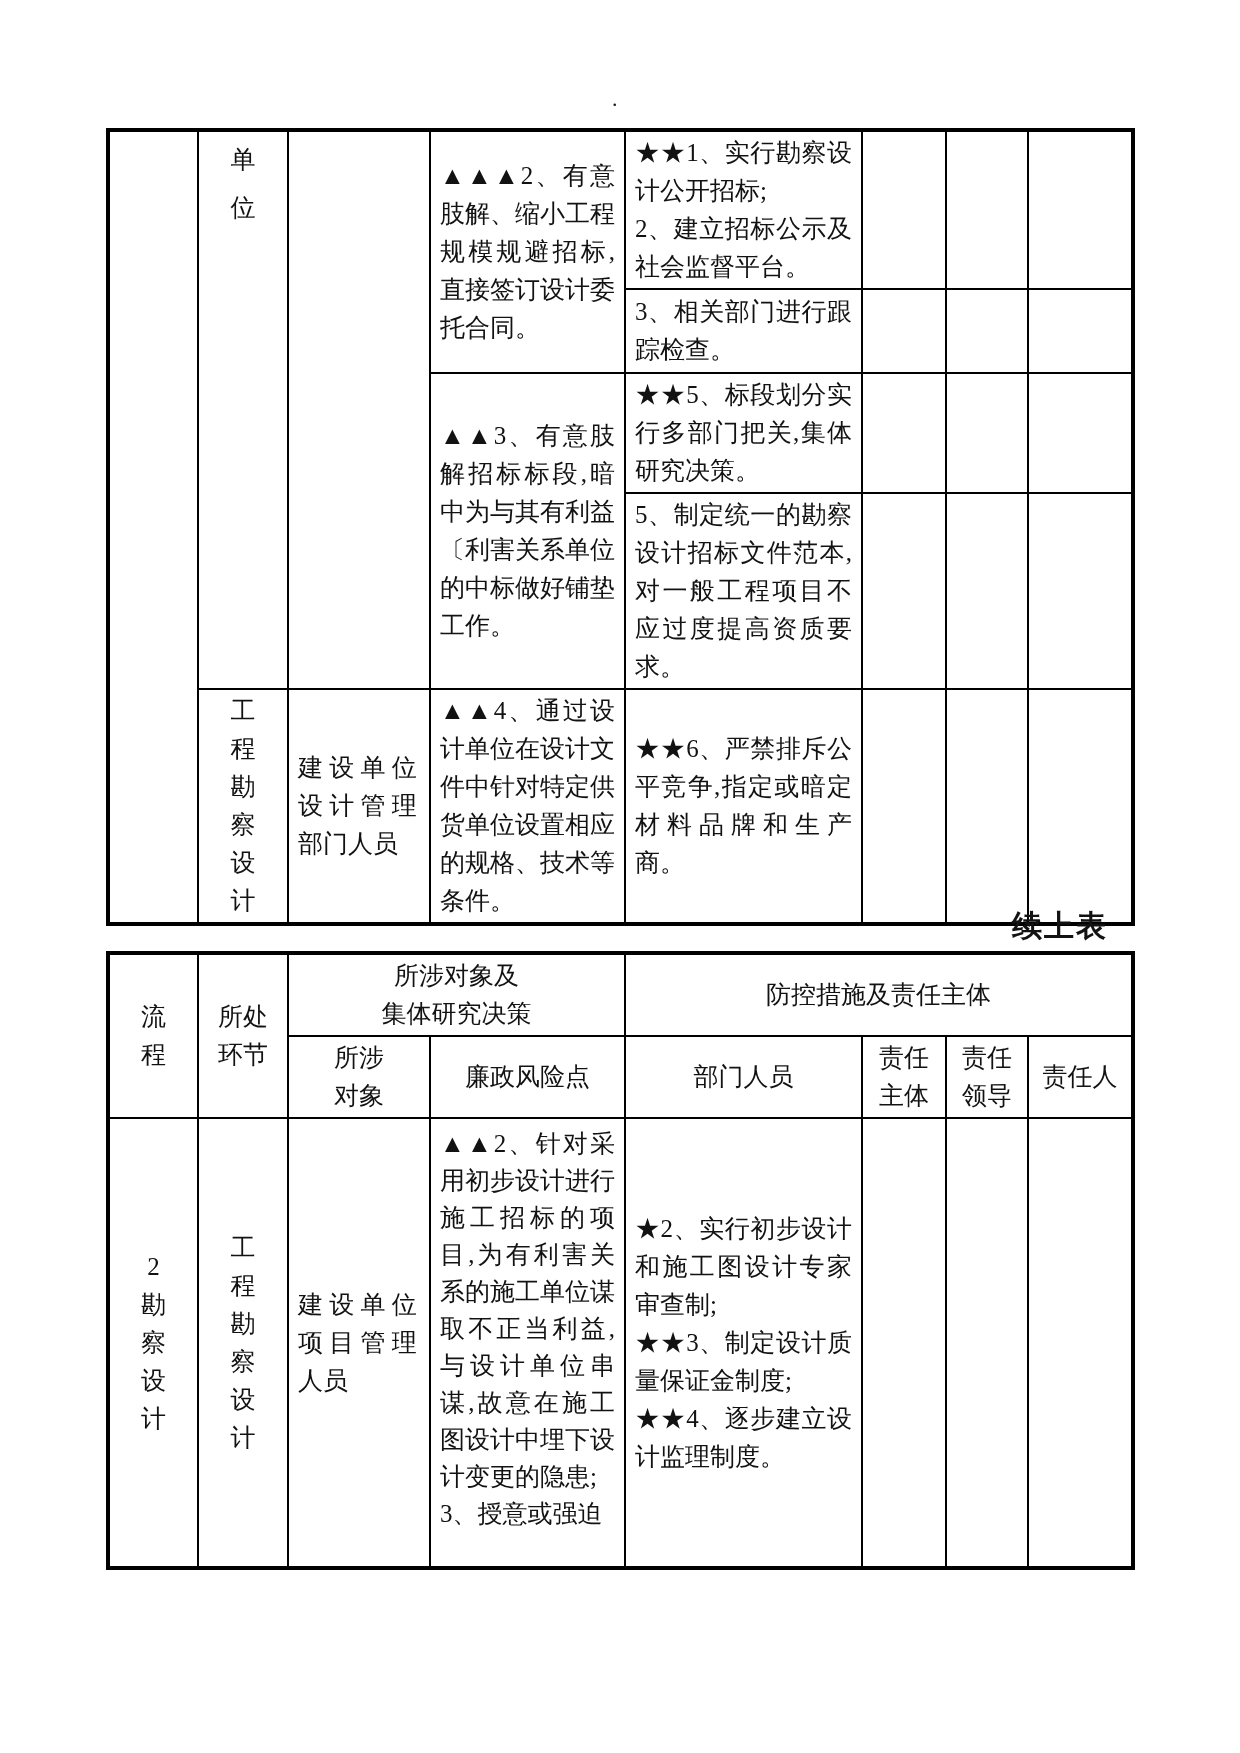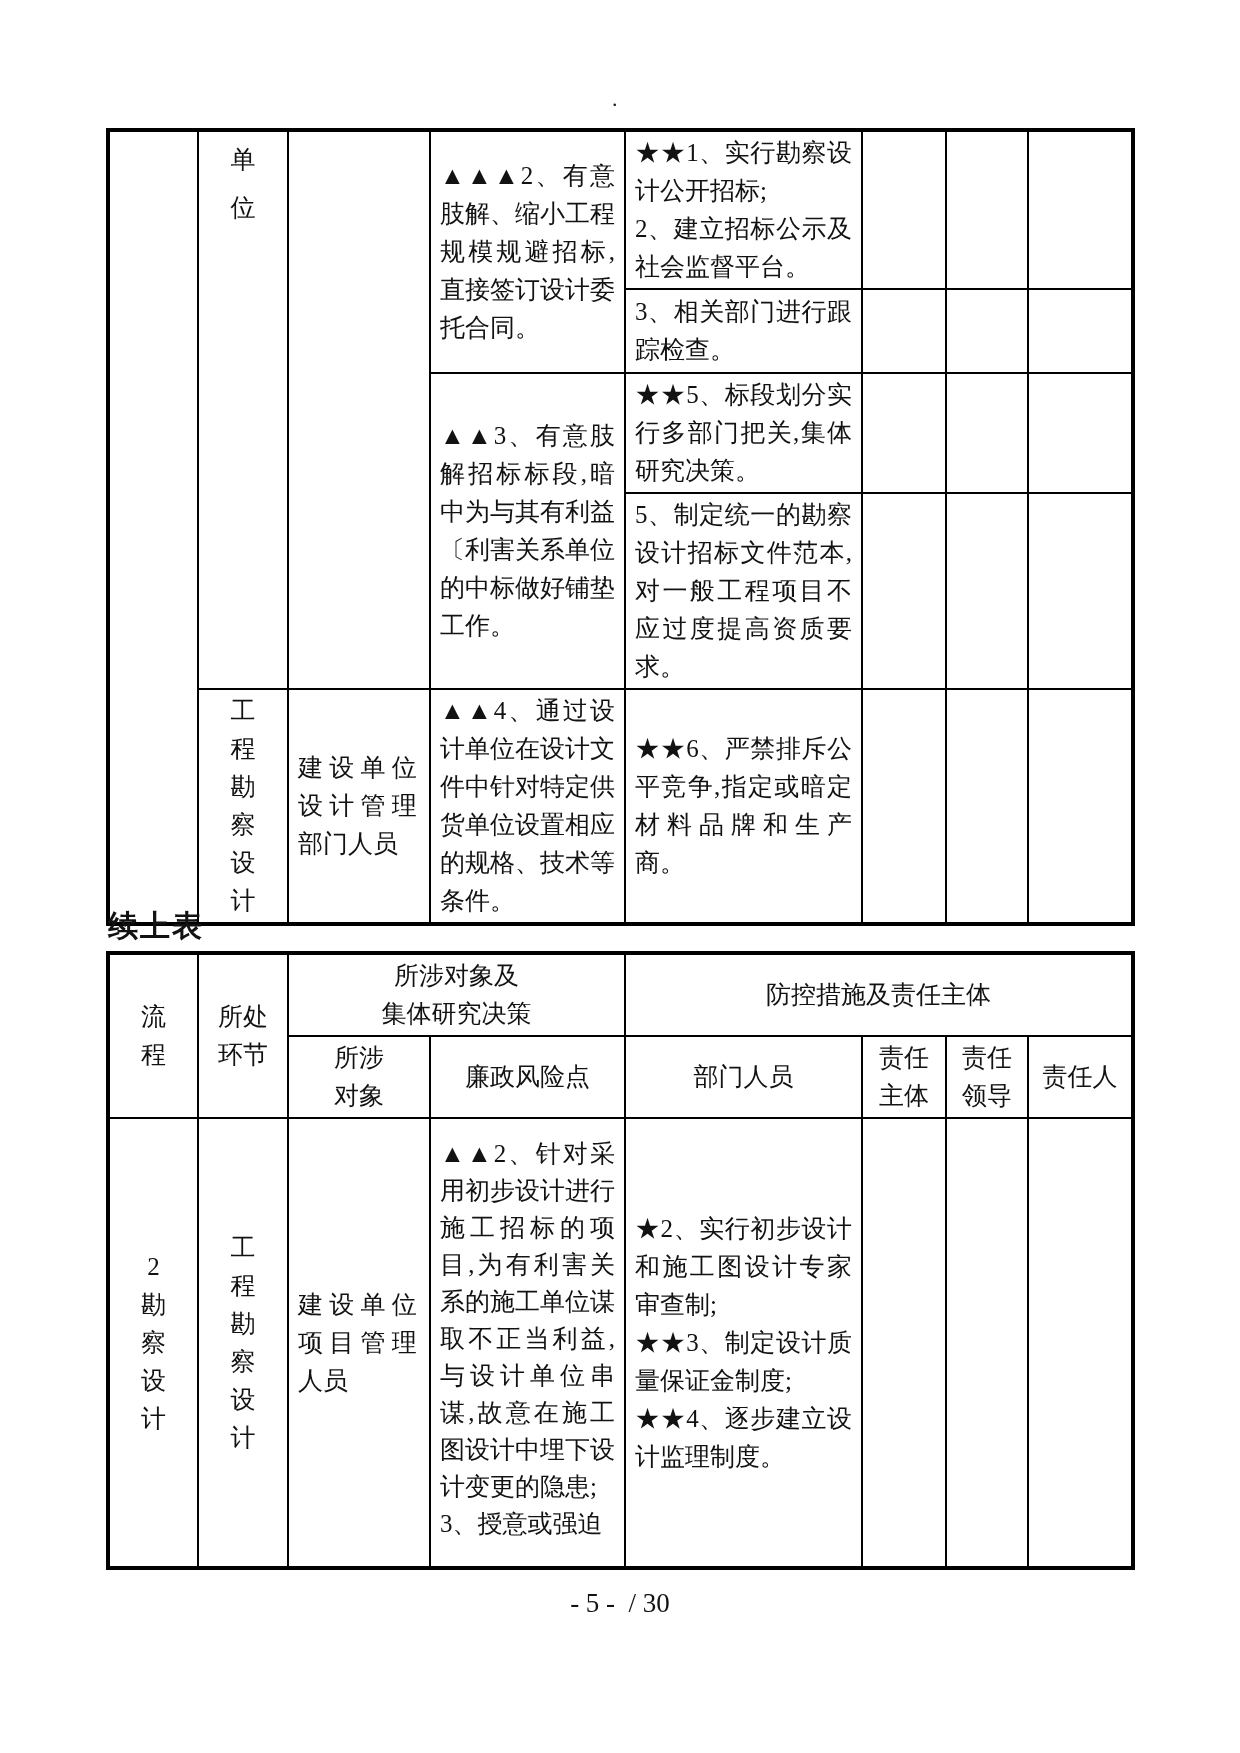--- a/index.html
+++ b/index.html
@@ -25,25 +25,25 @@
     padding:2px 9px;
     vertical-align:middle;
     text-align:justify;
     white-space:pre-line;
     word-break:break-all;
   }
   td.tc{text-align:center;}
   td.vtop{vertical-align:top;}
   td.vert{text-align:center;padding:2px 0;}
   td.lh-tall{line-height:48px;padding-top:4px;}
-  td.lh-tight{line-height:37px;padding-top:16px;}
+  td.lh-tight{line-height:37px;padding-top:6px;}
   .cont-label{
     position:absolute;
     left:108px;top:906px;width:1000px;
-    text-align:left;
+    text-align:right;
     font-size:30px;font-weight:bold;
     letter-spacing:2px;
   }
   .footer{
     position:absolute;
     left:0;top:1588px;width:1240px;
     text-align:center;
     font-size:27px;
     white-space:pre;
   }
@@ -176,15 +176,14 @@
       <td>★2、实行初步设计和施工图设计专家审查制;
 ★★3、制定设计质量保证金制度;
 ★★4、逐步建立设计监理制度。</td>
       <td></td>
       <td></td>
       <td></td>
     </tr>
   </tbody>
     </table>
 
-  <div class="footer">- 5 -  / 30</div>
 
 </div>
 
 </body></html>

